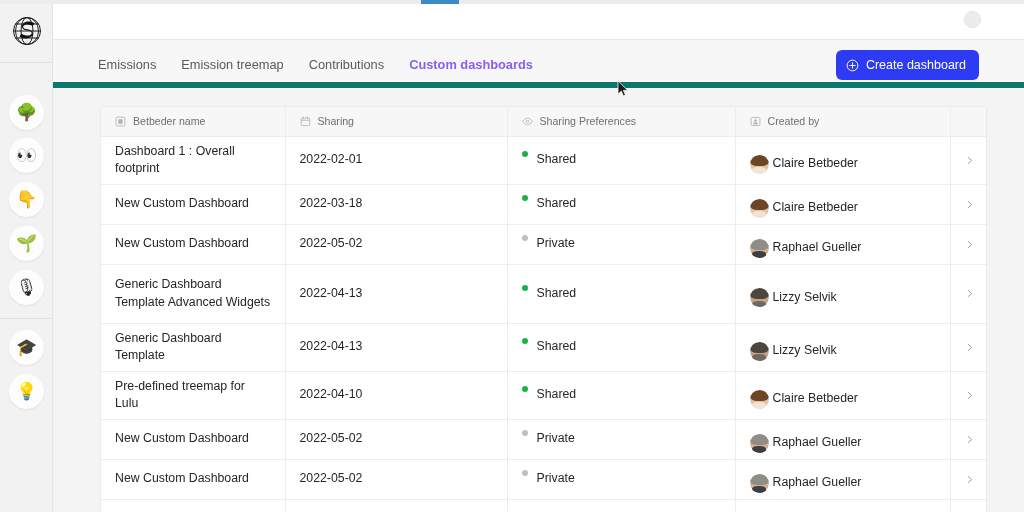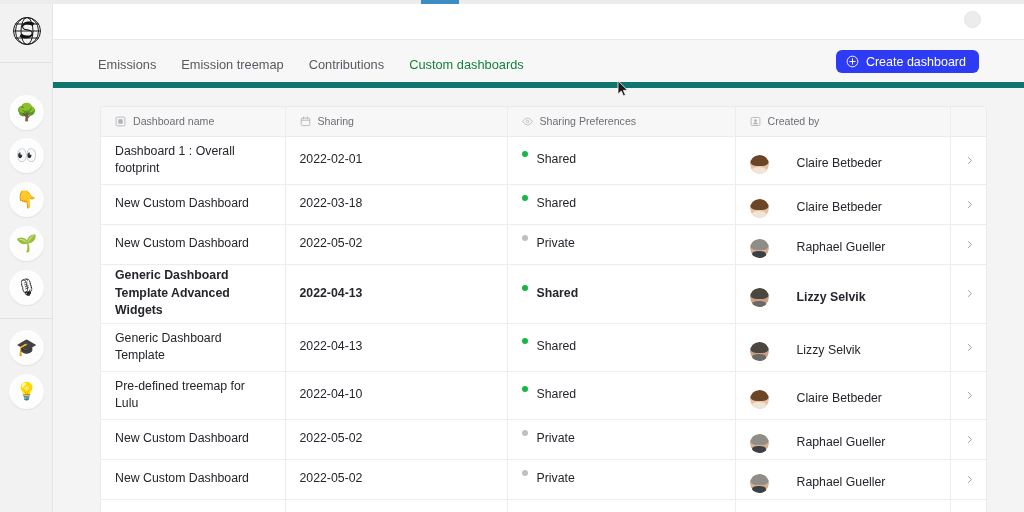--- a/index.html
+++ b/index.html
@@ -157,28 +157,28 @@
     align-items: center;
     gap: 25px;
   }
   .subnav-tab {
     font-size: 12.8px;
     color: #585a61;
     cursor: pointer;
     white-space: nowrap;
   }
   .subnav-tab.active {
-    color: #15803d;
-    font-weight: 400;
+    color: #8b5cf6;
+    font-weight: 700;
   }
   .create-btn {
     position: absolute;
     right: 45px;
     top: 10px;
-    height: 23px;
+    height: 30px;
     padding: 0 13px 0 10px;
     border: none;
     border-radius: 6px;
     background: #2e3bf5;
     color: #ffffff;
     font-family: "Liberation Sans", sans-serif;
     font-size: 12.5px;
     display: flex;
     align-items: center;
     gap: 7px;
@@ -267,21 +267,21 @@
     width: 6px; height: 6px;
     border-radius: 50%;
     flex: 0 0 6px;
   }
   .dot.shared  { background: #19b544; }
   .dot.private { background: #bdbfc3; }
 
   .by-cell {
     display: flex;
     align-items: center;
-    gap: 28px;
+    gap: 4px;
     margin-top: 8px;
   }
   .avatar {
     width: 19px; height: 19px;
     border-radius: 50%;
     flex: 0 0 19px;
     overflow: hidden;
     position: relative;
   }
   .avatar .face {
@@ -408,21 +408,21 @@
               <col class="col-go">
           </colgroup>
           <thead>
             <tr>
               <th>
                 <div class="th-inner">
                   <svg class="hdr-icon" viewBox="0 0 14 14" aria-hidden="true">
                     <rect x="1.4" y="1.4" width="11.2" height="11.2" rx="1.6" fill="none" stroke="#b0b2b7" stroke-width="1.1"></rect>
                     <rect x="4.2" y="4.2" width="5.6" height="5.6" rx="0.8" fill="#b0b2b7"></rect>
                   </svg>
-                  <span>Dashboard name</span>
+                  <span>Betbeder name</span>
                 </div>
               </th>
               <th>
                 <div class="th-inner">
                   <svg class="hdr-icon" viewBox="0 0 14 14" aria-hidden="true">
                     <rect x="1.6" y="2.6" width="10.8" height="9.6" rx="1.4" fill="none" stroke="#b0b2b7" stroke-width="1.1"></rect>
                     <line x1="1.6" y1="5.4" x2="12.4" y2="5.4" stroke="#b0b2b7" stroke-width="1.1"></line>
                     <line x1="4.5" y1="1.3" x2="4.5" y2="3.6" stroke="#b0b2b7" stroke-width="1.1" stroke-linecap="round"></line>
                     <line x1="9.5" y1="1.3" x2="9.5" y2="3.6" stroke="#b0b2b7" stroke-width="1.1" stroke-linecap="round"></line>
                   </svg>
@@ -526,21 +526,21 @@
                   </div>
                 </td>
                 <td class="go-cell">
                   <span class="chev-btn">
                     <svg class="chev-icon" viewBox="0 0 14 14" aria-hidden="true">
                       <polyline points="5,2.6 9.6,7 5,11.4" fill="none" stroke="currentColor" stroke-width="1.2" stroke-linecap="round" stroke-linejoin="round"></polyline>
                     </svg>
                   </span>
                 </td>
               </tr>
-              <tr style="height: 59px; font-weight: bold;">
+              <tr style="height: 59px;">
                 <td><span>Generic Dashboard Template Advanced Widgets</span></td>
                 <td><span>2022-04-13</span></td>
                 <td>
                   <div class="share-cell">
                     <span class="dot shared"></span>
                     <span>Shared</span>
                   </div>
                 </td>
                 <td>
                   <div class="by-cell">

